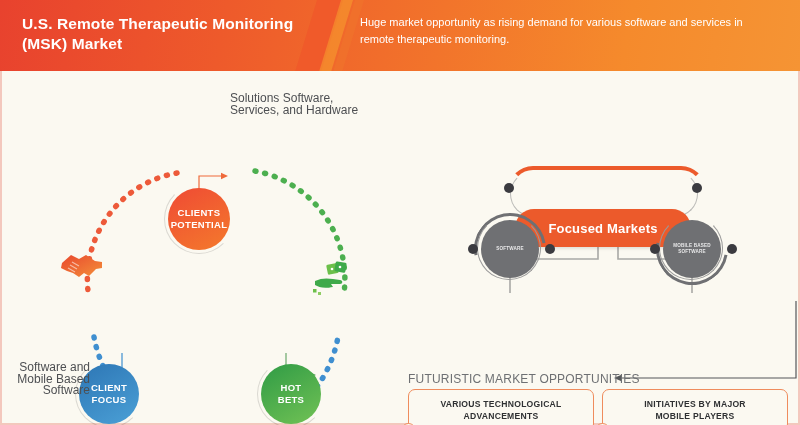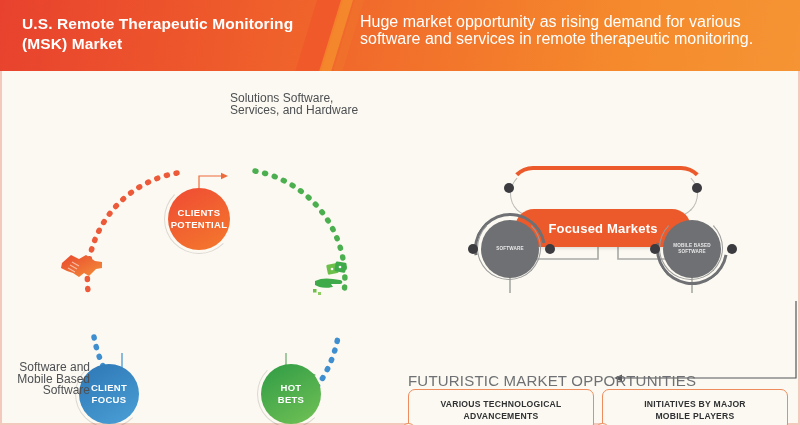--- a/index.html
+++ b/index.html
@@ -23,21 +23,21 @@
   .hdr-slash.s1{left:306px;background:#ef5a2a;}
   .hdr-slash.s2{left:330px;width:12px;background:#f8a02e;opacity:.55;}
   .hdr-slash.s3{left:344px;width:9px;background:#f07a2c;opacity:.4;}
   .hdr-title{
     position:absolute;left:22px;top:14px;width:290px;
     color:#fff;font-size:15.5px;font-weight:bold;line-height:20px;
     letter-spacing:.1px;
   }
   .hdr-sub{
     position:absolute;left:360px;top:14px;width:420px;
-    color:#fff;font-size:16px;line-height:16.5px;font-weight:normal;
+    color:#fff;font-size:11px;line-height:16.5px;font-weight:normal;
   }
 
   
   .canvas{
     position:absolute;left:0;top:71px;width:800px;height:354px;
     background:#fbf9f1;
     border-left:2px solid #f3c8bd;
     border-right:2px solid #f3c8bd;
     border-bottom:2px solid #f3c8bd;
     box-sizing:border-box;
@@ -125,21 +125,21 @@
     position:absolute;left:-4px;top:-4px;width:62px;height:62px;border-radius:50%;
     border:1px solid #9a9a9a;border-top-color:transparent;z-index:-1;
   }
   .g-side-dot{
     position:absolute;width:10px;height:10px;border-radius:50%;background:#3b3b40;top:24px;z-index:5;
   }
 
   
   .fut-label{
     position:absolute;left:406px;top:301px;color:#6e7073;
-    font-size:15px;letter-spacing:.2px;z-index:4;
+    font-size:12px;letter-spacing:.2px;z-index:4;
   }
   .opt-box{
     position:absolute;top:318px;height:42px;border:1.4px solid #ef8c5d;
     border-radius:7px;background:#fbf9f1;
     display:flex;align-items:center;justify-content:center;text-align:center;
     color:#2f3133;font-size:8.6px;font-weight:bold;line-height:12px;letter-spacing:.25px;
     z-index:4;box-sizing:border-box;
   }
   .opt-box.one{left:406px;width:186px;}
   .opt-box.two{left:600px;width:186px;}

